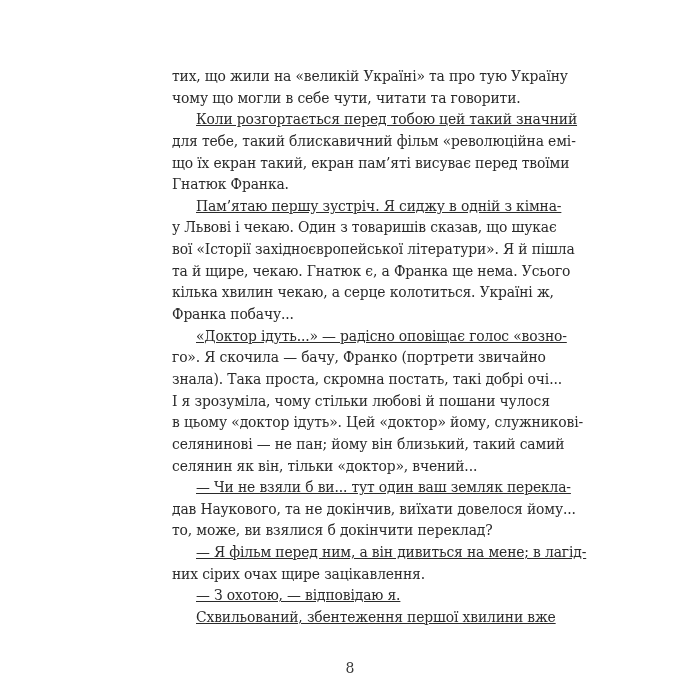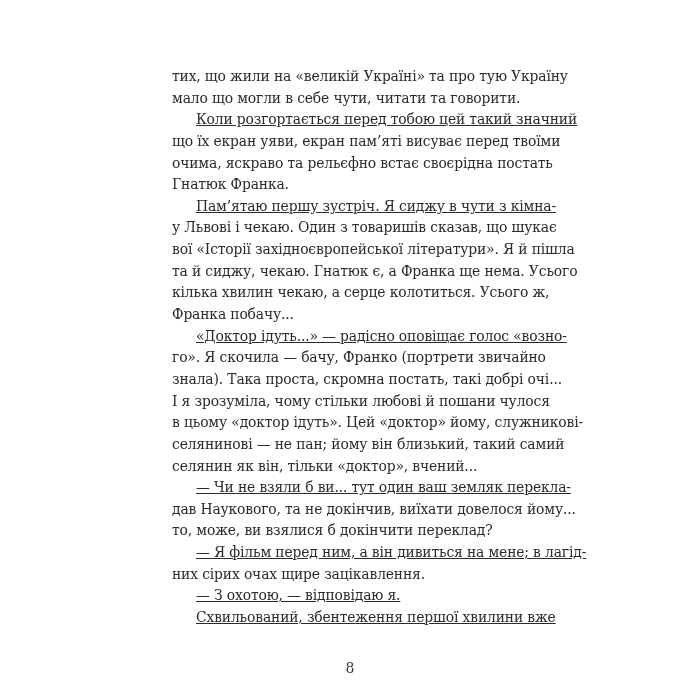--- a/index.html
+++ b/index.html
@@ -54,30 +54,30 @@
       font-size: 14px;
       color: #3a3a3a;
     }
   </style>
 </head>
 <body>
 
 <div class="page">
   <div class="text-block">
     <span class="line">тих, що жили на «великій Україні» та про тую Україну</span>
-    <span class="line last">мало що могли в себе чути, читати та говорити.</span>
+    <span class="line last">чому що могли в себе чути, читати та говорити.</span>
     <span class="line indent">Коли розгортається перед тобою цей такий значний</span>
-    <span class="line">що їх екран уяви, екран пам’яті висуває перед твоїми</span>
-    <span class="line">очима, яскраво та рельєфно встає своєрідна постать</span>
+    <span class="line">для тебе, такий блискавичний фільм «революційна емі-</span>
+    <span class="line">що їх екран такий, екран пам’яті висуває перед твоїми</span>
     <span class="line last">Гнатюк Франка.</span>
-    <span class="line indent">Пам’ятаю першу зустріч. Я сиджу в чути з кімна-</span>
+    <span class="line indent">Пам’ятаю першу зустріч. Я сиджу в одній з кімна-</span>
     <span class="line">у Львові і чекаю. Один з товаришів сказав, що шукає</span>
     <span class="line">вої «Історії західноєвропейської літератури». Я й пішла</span>
-    <span class="line">та й сиджу, чекаю. Гнатюк є, а Франка ще нема. Усього</span>
-    <span class="line">кілька хвилин чекаю, а серце колотиться. Усього ж,</span>
+    <span class="line">та й щире, чекаю. Гнатюк є, а Франка ще нема. Усього</span>
+    <span class="line">кілька хвилин чекаю, а серце колотиться. Україні ж,</span>
     <span class="line last">Франка побачу...</span>
     <span class="line indent">«Доктор ідуть...» — радісно оповіщає голос «возно-</span>
     <span class="line">го». Я скочила — бачу, Франко (портрети звичайно</span>
     <span class="line">знала). Така проста, скромна постать, такі добрі очі...</span>
     <span class="line">І я зрозуміла, чому стільки любові й пошани чулося</span>
     <span class="line">в цьому «доктор ідуть». Цей «доктор» йому, служникові-</span>
     <span class="line">селянинові — не пан; йому він близький, такий самий</span>
     <span class="line last">селянин як він, тільки «доктор», вчений...</span>
     <span class="line indent">— Чи не взяли б ви... тут один ваш земляк перекла-</span>
     <span class="line">дав Наукового, та не докінчив, виїхати довелося йому...</span>

